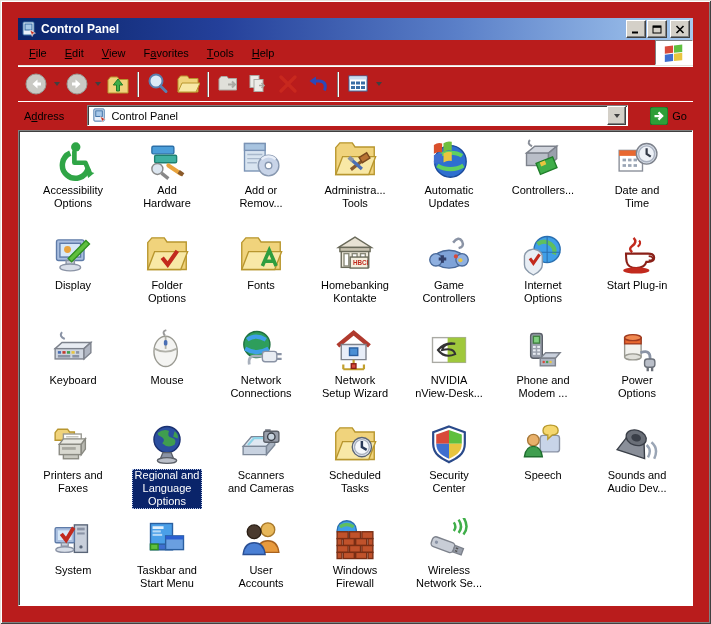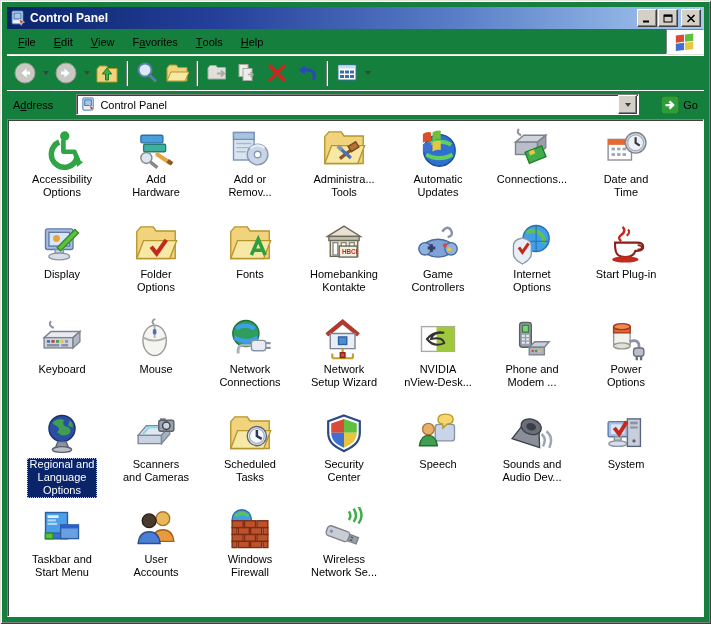--- a/index.html
+++ b/index.html
@@ -1,17 +1,17 @@
 <!DOCTYPE html>
 <html><head>
 <meta charset="utf-8">
 <style>
   html,body{margin:0;padding:0;background:#fff;}
   .window{
-    width:711px;height:624px;box-sizing:border-box;background:#15803d;padding:7px;
+    width:711px;height:624px;box-sizing:border-box;background:#b91c1c;padding:18px;
     box-shadow:inset 1px 1px 0 #E6E3DC,inset -1px -1px 0 #404040,inset 2px 2px 0 #fff,inset -2px -2px 0 #808080;
     display:flex;flex-direction:column;
     font-family:"Liberation Sans","DejaVu Sans",sans-serif;font-size:11px;color:#000;
   }
   .titlebar{flex:0 0 22px;height:22px;background:linear-gradient(90deg,#0A246A 0%,#24409A 30%,#5A7FC8 65%,#A6CAF0 100%);
     display:flex;align-items:center;padding:0 3px;gap:4px;}
   .title-icon svg{width:16px;height:16px;display:block;}
   .title-text{color:#fff;font-weight:bold;font-size:12px;flex:1;white-space:nowrap;overflow:hidden;}
   .win-btn{width:18px;height:16px;background:#D4D0C8;border:1px solid;border-color:#fff #404040 #404040 #fff;
     box-shadow:inset -1px -1px 0 #808080;display:flex;align-items:center;justify-content:center;margin-left:1px;}
@@ -323,21 +323,21 @@
     <div class="cp-icon">
             <svg viewBox="0 0 32 32">
               <path d="M8 6 q-4-2-1.5-4.5" stroke="#8A8F99" fill="none" stroke-width="1.5"></path>
               <path d="M4 11 l6-5 h16 l-6 5 z" fill="#D0D4DC" stroke="#7D828C"></path>
               <rect x="4" y="11" width="16" height="9" fill="#B9BEC8" stroke="#7D828C"></rect>
               <path d="M20 20 v-9 l6-5 v9 z" fill="#9AA0AC" stroke="#7D828C"></path>
               <rect x="12" y="16" width="13" height="8.5" transform="rotate(-22 18 20)" fill="#3FAE49" stroke="#1F7E29"></rect>
               <rect x="14" y="17" width="4" height="3" transform="rotate(-22 16 18.5)" fill="#E8C53F"></rect>
             </svg>
           </div>
-    <div class="cp-label">Connections...</div>
+    <div class="cp-label">Controllers...</div>
   </div>
         <div class="cp-item">
     <div class="cp-icon">
             <svg viewBox="0 0 32 32">
               <rect x="3" y="9" width="17" height="15" fill="#fff" stroke="#8A8F99"></rect>
               <rect x="3" y="9" width="17" height="4" fill="#E86830"></rect>
               <g fill="#9AA5B5">
                 <rect x="5.5" y="15" width="2.5" height="2"></rect>
                 <rect x="9.5" y="15" width="2.5" height="2"></rect>
                 <rect x="13.5" y="15" width="2.5" height="2"></rect>
@@ -543,20 +543,36 @@
               <rect x="7" y="7" width="12" height="4.5" fill="#E86830" stroke="#A03A1E"></rect>
               <ellipse cx="13" cy="7" rx="6" ry="2.2" fill="#F08850" stroke="#A03A1E"></ellipse>
               <ellipse cx="13" cy="21" rx="6" ry="2.2" fill="#E0E0DA" stroke="#9A9A92"></ellipse>
               <path d="M18.5 18 q7-2.5 7 3.5 v1.5" stroke="#8A93A5" stroke-width="2" fill="none"></path>
               <rect x="21.5" y="22.5" width="7.5" height="6" rx="2" fill="#B9BEC8" stroke="#6A6F78"></rect>
               <path d="M23.8 28.5 v3 M27 28.5 v3" stroke="#6A6F78" stroke-width="1.7"></path>
             </svg>
           </div>
     <div class="cp-label">Power
 Options</div>
+  </div>
+        <div class="cp-item">
+    <div class="cp-icon">
+            <svg viewBox="0 0 32 32">
+              <path d="M3 7 l2-2.5 h7 l1.5 2 h3.5 v6 H3 z" fill="#F0D37C" stroke="#B8962E"></path>
+              <rect x="9" y="8" width="13" height="7" fill="#fff" stroke="#9A9A92"></rect>
+              <path d="M11 10 h9 M11 12 h9" stroke="#C8C8C0"></path>
+              <path d="M6 15.5 l3-4 h16 l-3 4 z" fill="#E8E8E2" stroke="#8A8A82"></path>
+              <rect x="6" y="15.5" width="16" height="7.5" fill="#D8D8D0" stroke="#8A8A82"></rect>
+              <path d="M22 23 v-7.5 l3-4 v7.5 z" fill="#B8B8B0" stroke="#8A8A82"></path>
+              <rect x="8" y="17.5" width="10" height="2" fill="#A8A8A0"></rect>
+              <rect x="9" y="23" width="11" height="3" fill="#C8C8C0" stroke="#8A8A82"></rect>
+            </svg>
+          </div>
+    <div class="cp-label">Printers and
+Faxes</div>
   </div>
         <div class="cp-item selected">
     <div class="cp-icon">
             <svg viewBox="0 0 32 32">
               <circle cx="16" cy="12" r="9.5" fill="#2B4FA0" stroke="#1A3070"></circle>
               <path d="M9.5 7 q4-3 8-1.2 q-2 4 2 5 q4 1.2 2 5 q-5 3-9-1 q3-3-1-5 q-3-1.2-2-2.8 z" fill="#3F9E4F"></path>
               <path d="M21.5 6 q3 2 2.3 5.2 l-3.3-1.2 z" fill="#3F9E4F"></path>
               <path d="M13 21.5 h6 l2 5 h-10 z" fill="#8A93A5" stroke="#5A5F68"></path>
               <ellipse cx="16" cy="27.3" rx="7" ry="2.1" fill="#B9BEC8" stroke="#5A5F68"></ellipse>
             </svg>

